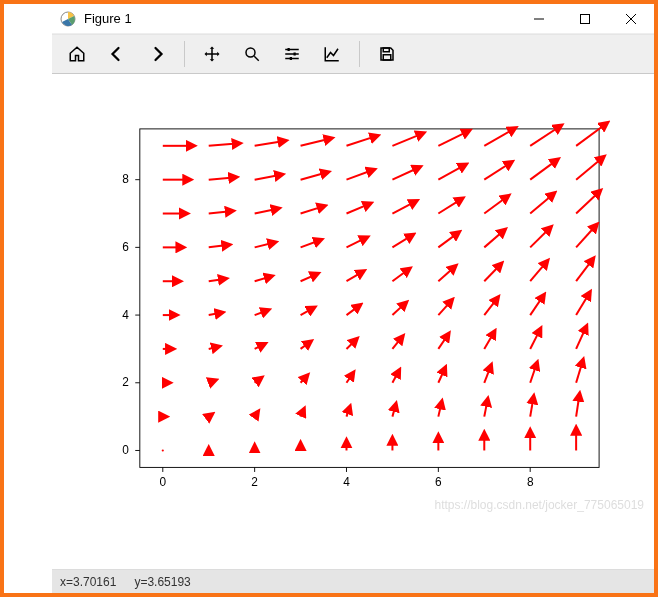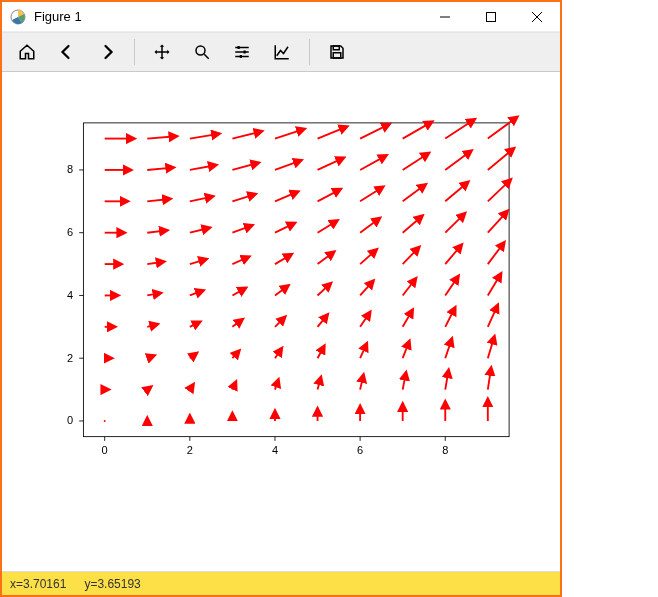--- a/index.html
+++ b/index.html
@@ -4,25 +4,26 @@
 <style>
   * { box-sizing: border-box; }
   body {
     margin: 0;
     font-family: "Segoe UI", Tahoma, sans-serif;
     font-size: 13px;
     background: #fff;
     color: #000;
   }
   .window {
-    width: 562px;
+    width: 658px;
     height: 597px;
     display: flex;
     flex-direction: column;
-    border: 2px solid #f97316;
+    border: 4px solid #f97316;
+    padding-left: 48px;
   }
   .titlebar {
     height: 30px;
     display: flex;
     align-items: center;
     padding: 0 0 0 8px;
     background: #fff;
     border-bottom: 1px solid #eee;
   }
   .titlebar .app-icon {
@@ -73,28 +74,29 @@
     position: relative;
     background: #fff;
   }
   .plot-svg {
     position: absolute;
     inset: 0;
   }
 
   .statusbar {
     height: 24px;
-    background: #fde047;
+    background: #e5e5e5;
     border-top: 1px solid #dcdcdc;
     font-size: 12px;
     display: flex;
     align-items: center;
     padding: 0 8px;
     gap: 18px;
     color: #333;
+    margin-top: 31px;
   }
   .watermark {
     position: absolute;
     right: 10px;
     bottom: 26px;
     color: rgba(120,120,120,0.25);
     font-size: 12px;
     pointer-events: none;
   }
 </style>
@@ -307,20 +309,21 @@
           <line x1="572.9" y1="337.5" x2="580.4300000000001" y2="312.525" stroke="#ff0000" stroke-width="2.2" marker-end="url(#ahead)"></line>
           <line x1="572.9" y1="300.5" x2="584.1949999999999" y2="275.525" stroke="#ff0000" stroke-width="2.2" marker-end="url(#ahead)"></line>
           <line x1="572.9" y1="263.5" x2="587.96" y2="238.525" stroke="#ff0000" stroke-width="2.2" marker-end="url(#ahead)"></line>
           <line x1="572.9" y1="226.49999999999997" x2="591.725" y2="201.52500000000003" stroke="#ff0000" stroke-width="2.2" marker-end="url(#ahead)"></line>
           <line x1="572.9" y1="189.5" x2="595.49" y2="164.52499999999998" stroke="#ff0000" stroke-width="2.2" marker-end="url(#ahead)"></line>
           <line x1="572.9" y1="152.5" x2="599.255" y2="127.52499999999998" stroke="#ff0000" stroke-width="2.2" marker-end="url(#ahead)"></line>
           <line x1="572.9" y1="115.5" x2="603.02" y2="90.52499999999998" stroke="#ff0000" stroke-width="2.2" marker-end="url(#ahead)"></line>
           <line x1="572.9" y1="78.5" x2="606.7850000000001" y2="53.52499999999998" stroke="#ff0000" stroke-width="2.2" marker-end="url(#ahead)"></line>
         </g>
       </svg>
+    <span class="watermark">https://blog.csdn.net/jocker_775065019</span>
   </div>
 
   <div class="statusbar">
     <span>x=3.70161</span>
     <span>y=3.65193</span>
   </div>
 
 </div>
 
 </body></html>

